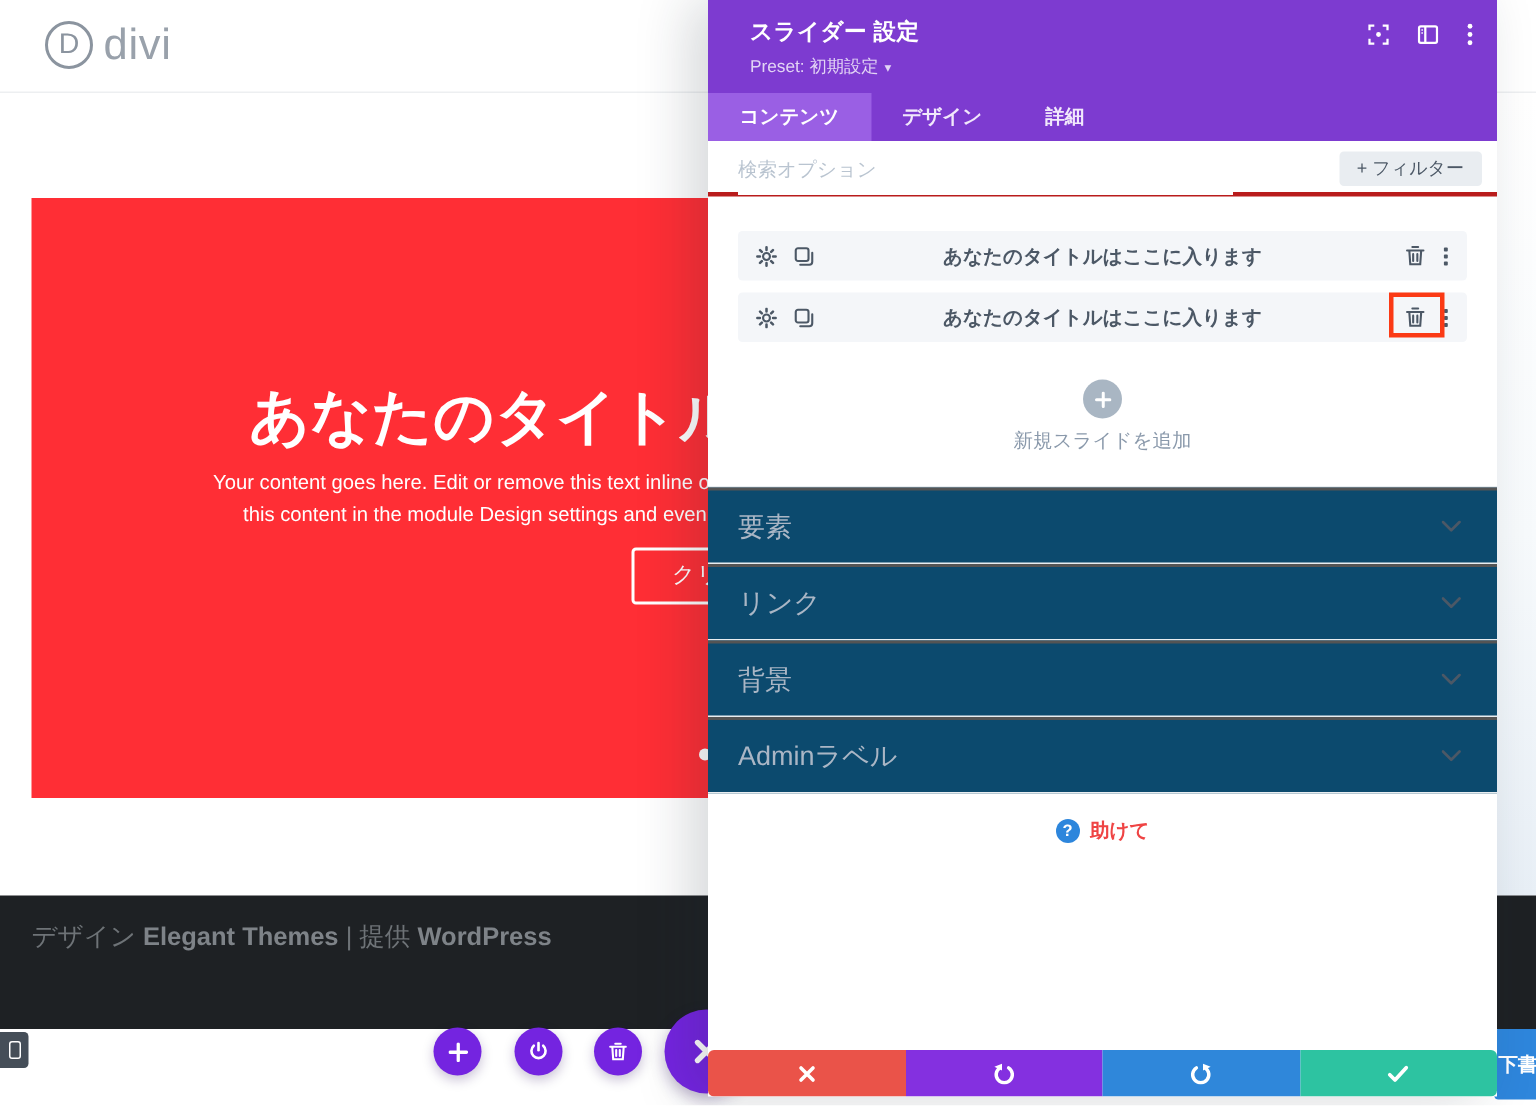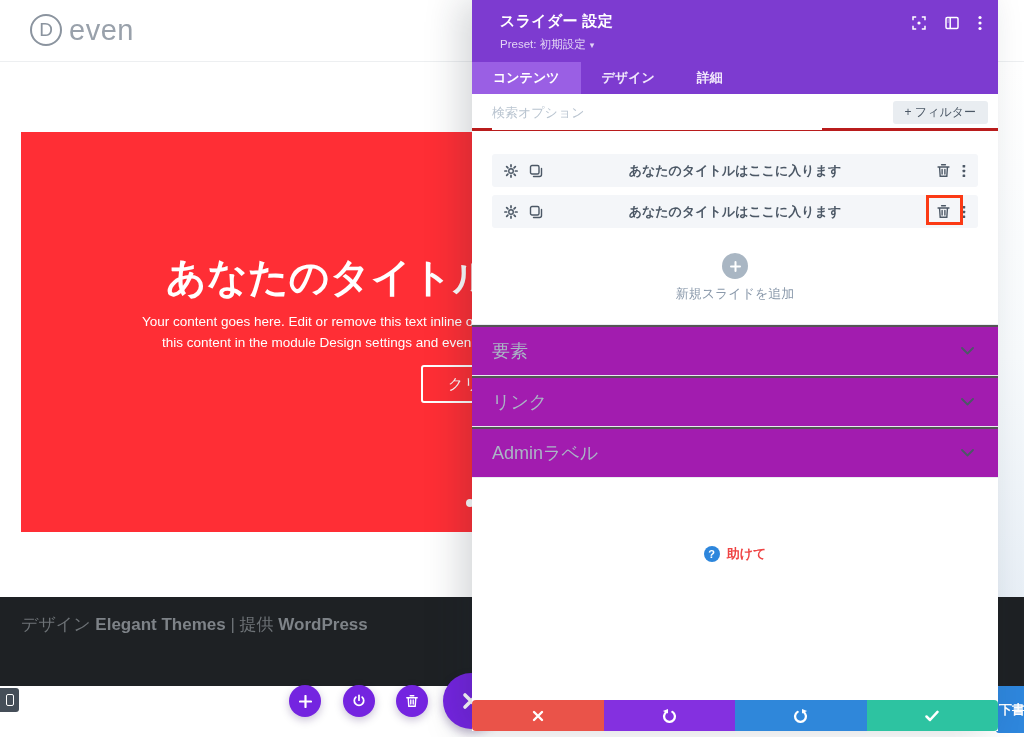--- a/index.html
+++ b/index.html
@@ -79,21 +79,21 @@
   .slide-row.highlighted .trash-wrap .hl-box { position:absolute; left:-10px; top:-9px; width:37px; height:30px;
                border:3px solid #fb3a15; pointer-events:none; }
 
   .add-area { text-align:center; padding-top:17px; padding-bottom:21px; }
   .add-slide-btn { width:26px; height:26px; border-radius:50%; background:#a9b6c3; border:none; color:#fff;
                    display:inline-flex; align-items:center; justify-content:center; cursor:pointer; }
   .add-slide-label { margin-top:6px; font-size:13px; color:#8a99ab; cursor:pointer; }
 
   .accordion { border-top:1px solid #e9edf0; }
   .acc-row { height:51px; border-bottom:1px solid #e9edf0; display:flex; align-items:center; justify-content:space-between;
-             padding:0 24px 0 20px; cursor:pointer; background:#a21caf; width:100%; border-left:none; border-right:none; }
+             padding:0 24px 0 20px; cursor:pointer; background:#0c4a6e; width:100%; border-left:none; border-right:none; }
   .acc-title { font-size:18px; color:#aab6c5; }
 
   .help-row { position:absolute; left:0; top:451px; width:100%; display:flex; align-items:center; justify-content:center; gap:7px; cursor:pointer; }
   .help-badge { width:16px; height:16px; border-radius:50%; background:#2d86dc; color:#fff; font-size:11px; font-weight:bold;
                 display:flex; align-items:center; justify-content:center; }
   .help-label { font-size:13px; font-weight:bold; color:#ef4444;text-align:right; }
 
   .action-bar { height:31px; display:flex; flex:none; border-radius:4px; overflow:hidden; }
   .action-btn { flex:1; border:none; display:flex; align-items:center; justify-content:center; cursor:pointer; }
   .action-btn.cancel { background:#ea5349; }
@@ -104,21 +104,21 @@
 </head>
 <body>
 
 <div class="stage">
 
   <header class="site-header">
     <div class="logo">
       <span class="logo-circle">
           <span>D</span>
         </span>
-      <span class="logo-text">even</span>
+      <span class="logo-text">divi</span>
     </div>
   </header>
 
   <div class="right-strip"></div>
 
   <section class="slider-module">
     <h1 class="slide-title">あなたのタイトル</h1>
     <p class="slide-line l1">Your content goes here. Edit or remove this text inline or in th</p>
     <p class="slide-line l2">this content in the module Design settings and even appl</p>
     <button class="slide-cta">クリ</button>
@@ -288,20 +288,26 @@
 
       <div class="accordion">
         <button class="acc-row">
           <span class="acc-title">要素</span>
           <svg width="13" height="8" viewBox="0 0 13 8">
               <path d="M1 1l5.5 5.5L12 1" stroke="#4c5866" stroke-width="1.8" fill="none" stroke-linecap="round" stroke-linejoin="round"></path>
             </svg>
         </button>
         <button class="acc-row">
           <span class="acc-title">リンク</span>
+          <svg width="13" height="8" viewBox="0 0 13 8">
+              <path d="M1 1l5.5 5.5L12 1" stroke="#4c5866" stroke-width="1.8" fill="none" stroke-linecap="round" stroke-linejoin="round"></path>
+            </svg>
+        </button>
+        <button class="acc-row">
+          <span class="acc-title">背景</span>
           <svg width="13" height="8" viewBox="0 0 13 8">
               <path d="M1 1l5.5 5.5L12 1" stroke="#4c5866" stroke-width="1.8" fill="none" stroke-linecap="round" stroke-linejoin="round"></path>
             </svg>
         </button>
         <button class="acc-row">
           <span class="acc-title">Adminラベル</span>
           <svg width="13" height="8" viewBox="0 0 13 8">
               <path d="M1 1l5.5 5.5L12 1" stroke="#4c5866" stroke-width="1.8" fill="none" stroke-linecap="round" stroke-linejoin="round"></path>
             </svg>
         </button>

